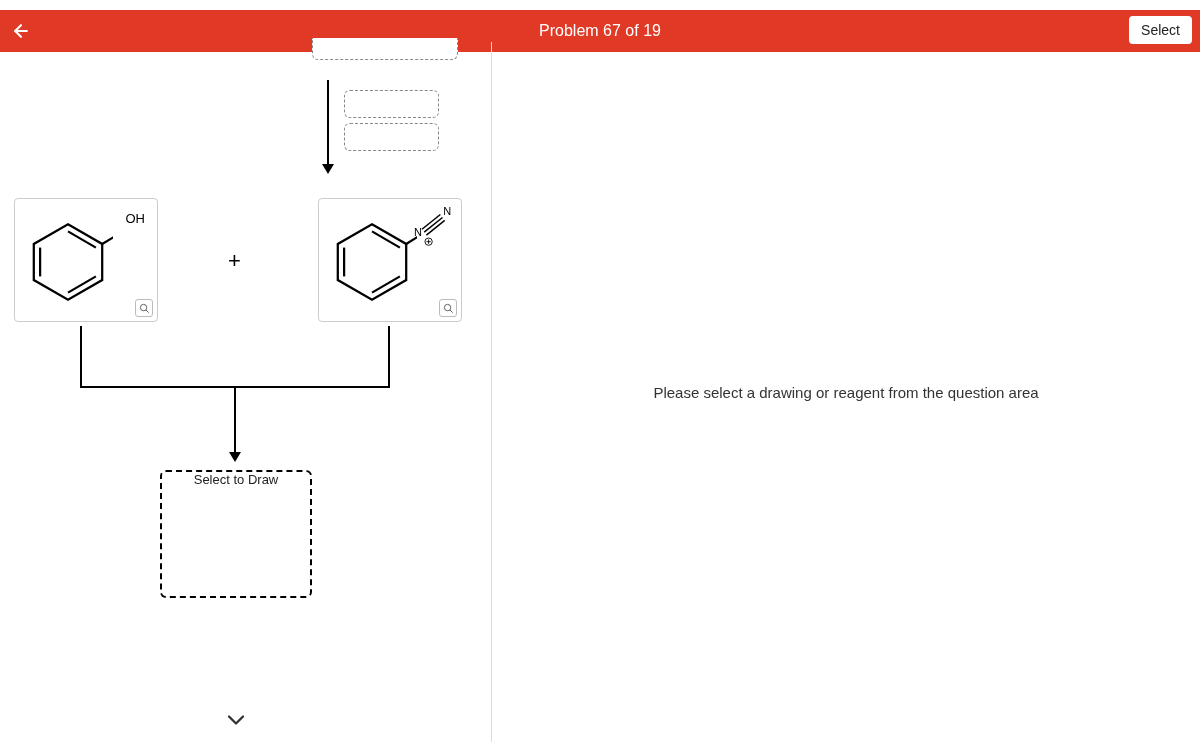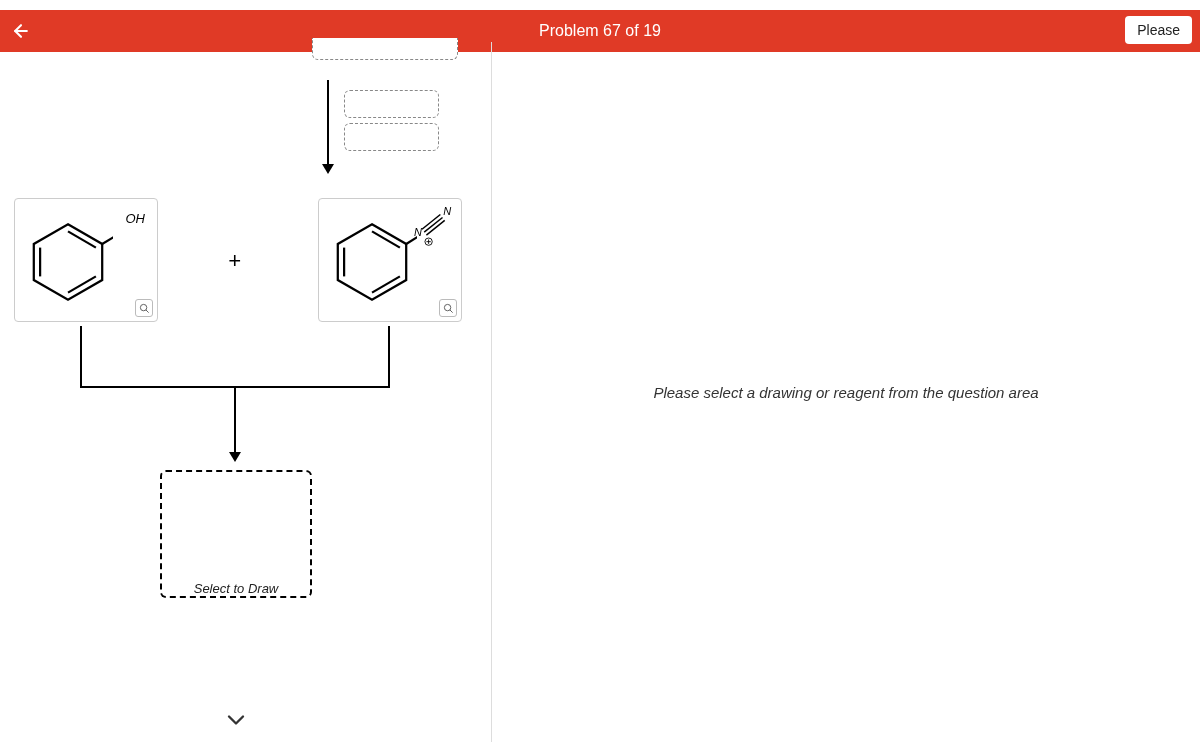--- a/index.html
+++ b/index.html
@@ -43,21 +43,20 @@
       border: none;
       border-radius: 4px;
       font-size: 14px;
       cursor: pointer;
       display: flex; align-items: center;
     }
     .content {
       position: absolute;
       top: 42px; left: 0; right: 0; bottom: 0;
       display: flex;
-      font-style: italic;
     }
     .left-panel {
       flex: 0 0 492px;
       position: relative;
       border-right: 1px solid #ddd;
     }
     .right-panel {
       flex: 1;
       display: flex;
       align-items: center;
@@ -159,21 +158,21 @@
       border-top: 10px solid #000;
     }
     .draw-target {
       position: absolute;
       top: 428px;
       left: 160px;
       width: 152px;
       height: 128px;
       border: 2px dashed #000;
       border-radius: 6px;
-      display:flex; align-items:flex-end; justify-content:center;
+      display:flex; align-items:flex-start; justify-content:center;
       font-size: 13px;
       color:#222;
       cursor:pointer;
     }
     .scroll-down {
       position: absolute;
       bottom: 4px;
       left: 222px;
       cursor:pointer;
     }
@@ -184,21 +183,21 @@
 
 <div class="topbar">
   <div class="back-btn">
     <svg width="20" height="20" viewBox="0 0 24 24" fill="none" stroke="#fff" stroke-width="2.5" stroke-linecap="round" stroke-linejoin="round">
         <line x1="19" y1="12" x2="5" y2="12"></line>
         <polyline points="12 19 5 12 12 5"></polyline>
       </svg>
   </div>
   <div class="title">Problem 67 of 19</div>
   <button class="submit-btn">
-      <span>Please</span>
+      <span>Select</span>
     </button>
 </div>
 
 <div class="content">
   <div class="left-panel">
 
     <div class="dashed-box" style="top:-4px; left:312px; width:146px; height:22px; border-top:none; border-top-left-radius:0; border-top-right-radius:0;"></div>
 
     <div class="arrow-down-1"></div>
     <div class="dashed-box reagent-box-1"></div>

